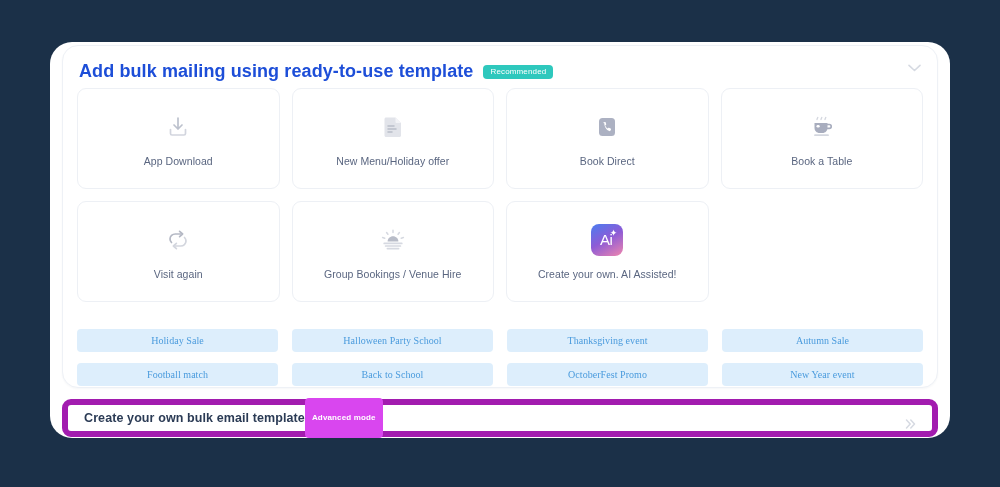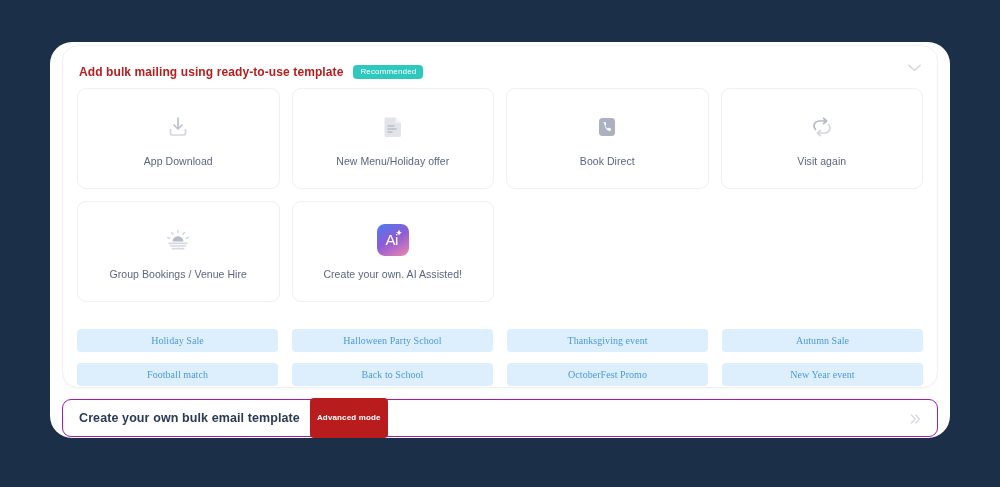--- a/index.html
+++ b/index.html
@@ -51,23 +51,23 @@
   .panel-header {
     position: relative;
     height: 38px;
     padding: 13px 20px 0 16px;
     display: flex;
     align-items: center;
     gap: 10px;
   }
 
   .panel-title {
-    font-size: 12px;
+    font-size: 18px;
     font-weight: bold;
-    color: #b91c1c;
+    color: #1d4ed8;
     letter-spacing: .1px;
   }
 
   .badge-recommended {
     display: inline-block;
     background: #2ec8bd;
     color: #ffffff;
     font-size: 8px;
     font-weight: normal;
     padding: 3px 7px 3px 7px;
@@ -147,38 +147,37 @@
 
   
   .bottom-bar {
     position: absolute;
     left: 62px;
     top: 399px;
     width: 876px;
     height: 38px;
     background: #ffffff;
     border-radius: 9px;
-    border: 1px solid #a21caf;
+    border: 6px solid #a21caf;
     display: flex;
     align-items: center;
     padding: 0 16px;
-    gap: 10px;
     cursor: pointer;
   }
 
   .bottom-title {
     font-size: 12.5px;
     font-weight: bold;
     color: #2b3b55;
     letter-spacing: .1px;
   }
 
   .badge-advanced {
     display: inline-block;
-    background: #b91c1c;
+    background: #d946ef;
     color: #ffffff;
     font-size: 8px;
     font-weight: bold;
     padding: 16px 7px;
     border-radius: 4px;
     line-height: 1;
     letter-spacing: .15px;
   }
 
   .chevron-right {
@@ -268,20 +267,32 @@
       <div class="tmpl-card">
         <span class="tmpl-icon">
           <svg width="24" height="26" viewBox="0 0 24 26" fill="none">
             <rect x="4" y="4" width="16" height="18" rx="3.5" fill="#acb1c2"></rect>
             <path d="M9.3 9.2C9.3 12.8 11.4 15.9 14.3 17.1C14.8 17.3 15.3 17 15.5 16.6L16 15.5C16.2 15.1 16 14.6 15.6 14.4L14 13.7C13.7 13.6 13.3 13.7 13.1 14L12.7 14.5C11.6 13.8 10.7 12.7 10.2 11.4L10.8 11.1C11.1 10.9 11.3 10.6 11.2 10.3L10.8 8.6C10.7 8.2 10.3 7.9 9.9 8L8.9 8.2C8.5 8.3 8.2 8.7 8.3 9.1" fill="#ffffff"></path>
           </svg>
         </span>
         <span class="tmpl-label">Book Direct</span>
       </div>
 
+      <div class="tmpl-card">
+        <span class="tmpl-icon">
+          <svg width="28" height="26" viewBox="0 0 28 26" fill="none">
+            <path d="M9 5.5C9 4.6 9.8 4.3 9.8 3.3M13 5.5C13 4.6 13.8 4.3 13.8 3.3M17 5.5C17 4.6 17.8 4.3 17.8 3.3" stroke="#d4d7df" stroke-width="1.3" stroke-linecap="round"></path>
+            <path d="M6.5 9H19.5V14C19.5 16.8 17.3 19 14.5 19H11.5C8.7 19 6.5 16.8 6.5 14V9Z" fill="#a8adbe"></path>
+            <path d="M19.5 10.5H21.3C22.4 10.5 23.2 11.4 23.2 12.4C23.2 13.5 22.4 14.3 21.3 14.3H19.5" stroke="#a8adbe" stroke-width="1.7" stroke-linecap="round"></path>
+            <rect x="8.5" y="11" width="3.2" height="2.4" rx="1.2" fill="#ffffff"></rect>
+            <path d="M7 21.2H20" stroke="#d4d7df" stroke-width="1.8" stroke-linecap="round"></path>
+          </svg>
+        </span>
+        <span class="tmpl-label">Book a Table</span>
+      </div>
 
 
       <div class="tmpl-card">
         <span class="tmpl-icon">
           <svg width="26" height="26" viewBox="0 0 26 26" fill="none">
             <path d="M6.5 15.5C5.6 14.6 5 13.3 5 12C5 9.2 7.4 7 10.3 7H17" stroke="#b5b9c5" stroke-width="1.7" stroke-linecap="round"></path>
             <path d="M14.6 4.4L17.6 7L14.6 9.6" stroke="#b5b9c5" stroke-width="1.7" stroke-linecap="round" stroke-linejoin="round"></path>
             <path d="M19.5 10.5C20.4 11.4 21 12.7 21 14C21 16.8 18.6 19 15.7 19H9" stroke="#d3d6de" stroke-width="1.7" stroke-linecap="round"></path>
             <path d="M11.4 21.6L8.4 19L11.4 16.4" stroke="#d3d6de" stroke-width="1.7" stroke-linecap="round" stroke-linejoin="round"></path>
           </svg>

